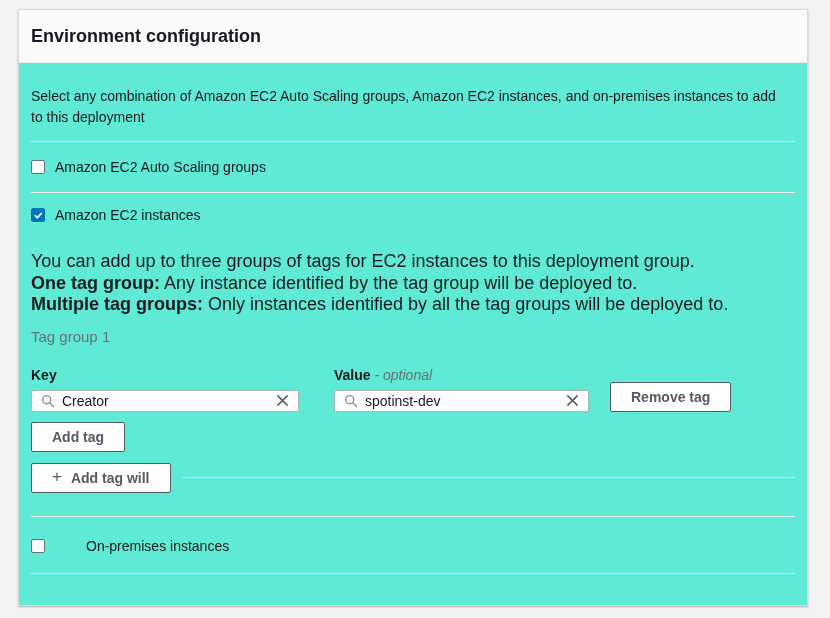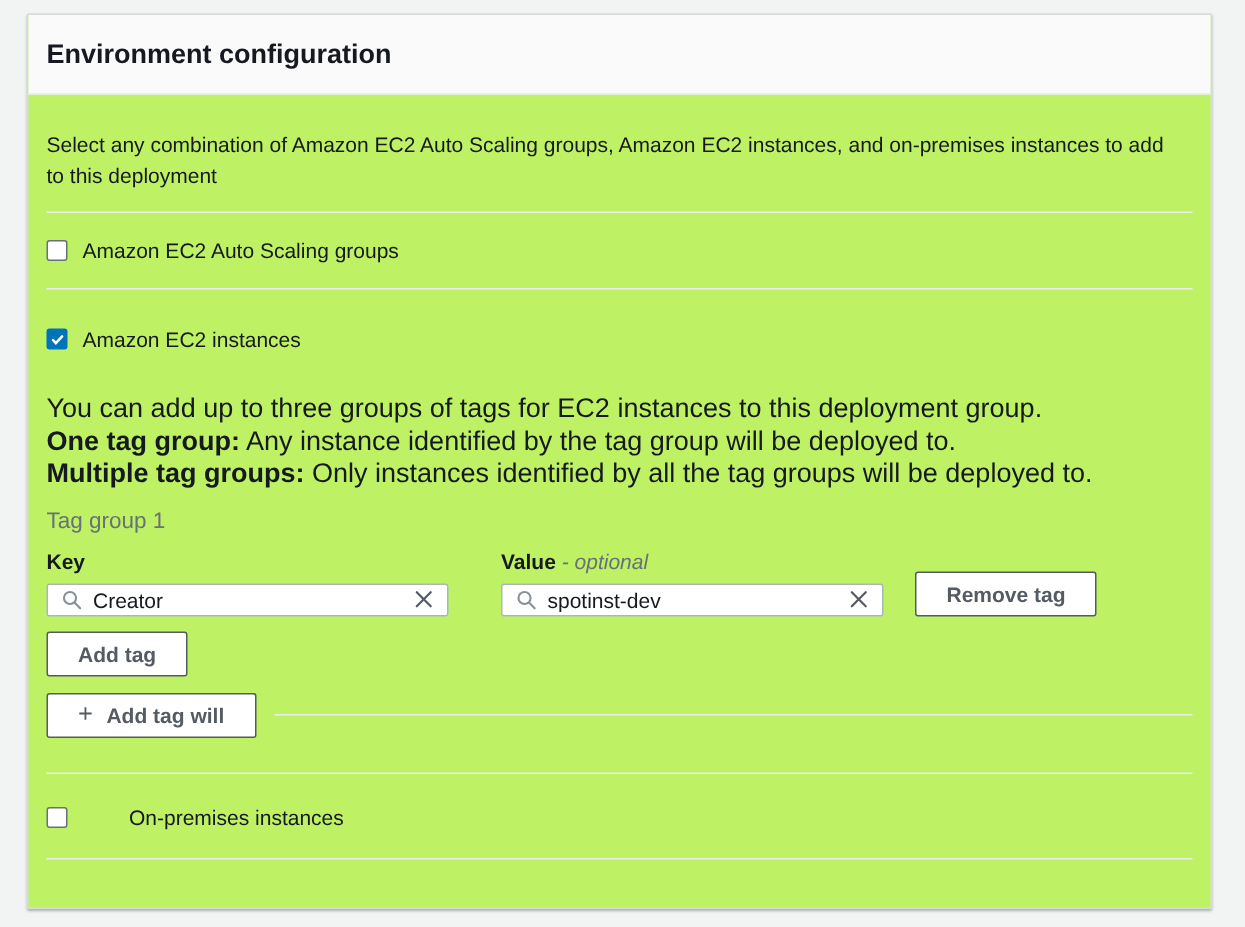--- a/index.html
+++ b/index.html
@@ -7,21 +7,21 @@
     width: 830px; height: 618px;
     background: #f2f3f3;
     font-family: "Liberation Sans", "DejaVu Sans", sans-serif;
     color: #16191f;
     overflow: hidden;
   }
   .card {
     position: absolute;
     left: 18px; top: 9px;
     width: 790px; height: 597px;
-    background: #bef264;
+    background: #5eead4;
     border: 1px solid #d5dbdb;
     border-radius: 1px;
     box-shadow: 0 1px 2px 0 rgba(0,28,36,0.3);
   }
   .card-header {
     background: #fafafa;
     border-bottom: 1px solid #eaeded;
     padding: 16px 12px 15px 12px;
   }
   .card-header h2 {
@@ -43,21 +43,21 @@
     height: 0;
     margin-top: 13px;
   }
   .option-row {
     display: flex;
     align-items: center;
     height: 30px;
     margin: 10px 0;
     cursor: pointer;
   }
-  .option-row.second { margin-top: 18px; margin-bottom: 0; }
+  .option-row.second { margin-top: 7px; margin-bottom: 0; }
   .option-row.onprem { margin: 14px 0 12px 0; gap: 31px; }
   .checkbox {
     width: 14px; height: 14px;
     border: 1px solid #687078;
     border-radius: 2px;
     background: #fff;
     display: inline-flex;
     align-items: center;
     justify-content: center;
     flex: 0 0 14px;
@@ -78,21 +78,21 @@
     font-size: 18px;
     line-height: 21.5px;
   }
   .help-text b { font-weight: 700; }
   .tag-group-title {
     margin-top: 12px;
     font-size: 15px;
     color: #687078;
   }
   .fields-row {
-    margin-top: 10px;
+    margin-top: 22px;
     display: flex;
     align-items: flex-start;
   }
   .field { display: flex; flex-direction: column; }
   .field-label {
     font-size: 14px;
     font-weight: 700;
     margin-bottom: 7px;
   }
   .field-label i {

